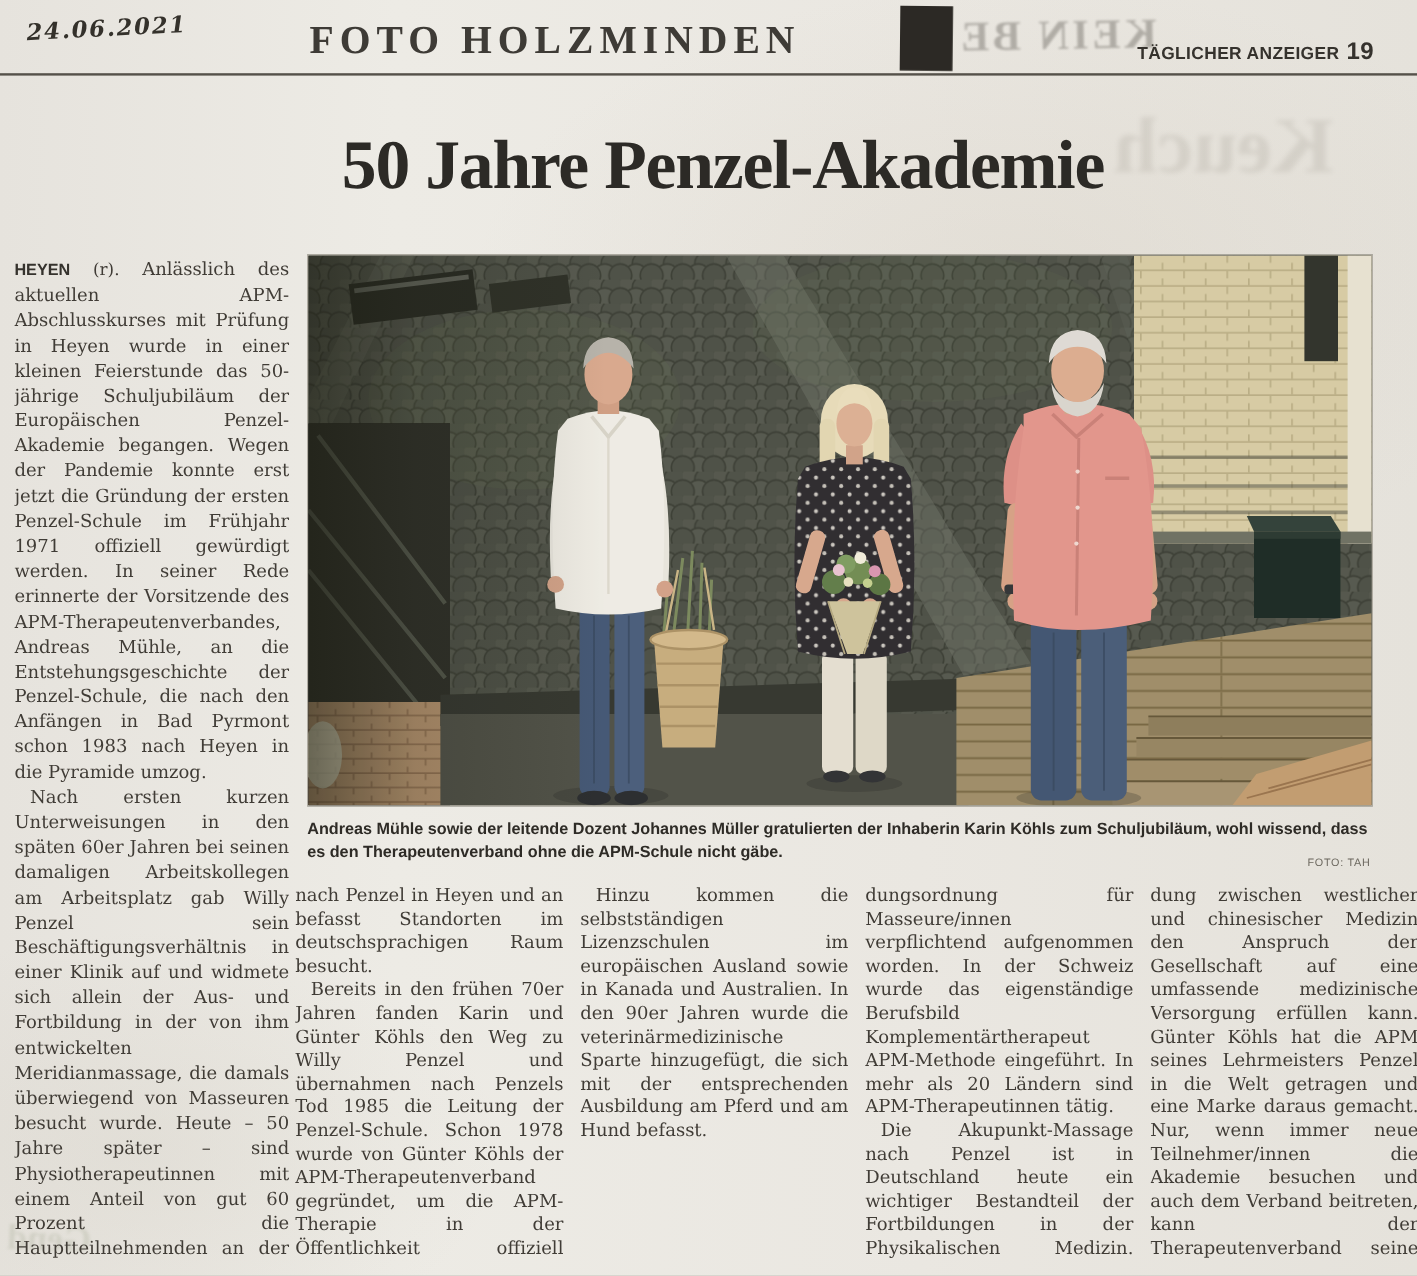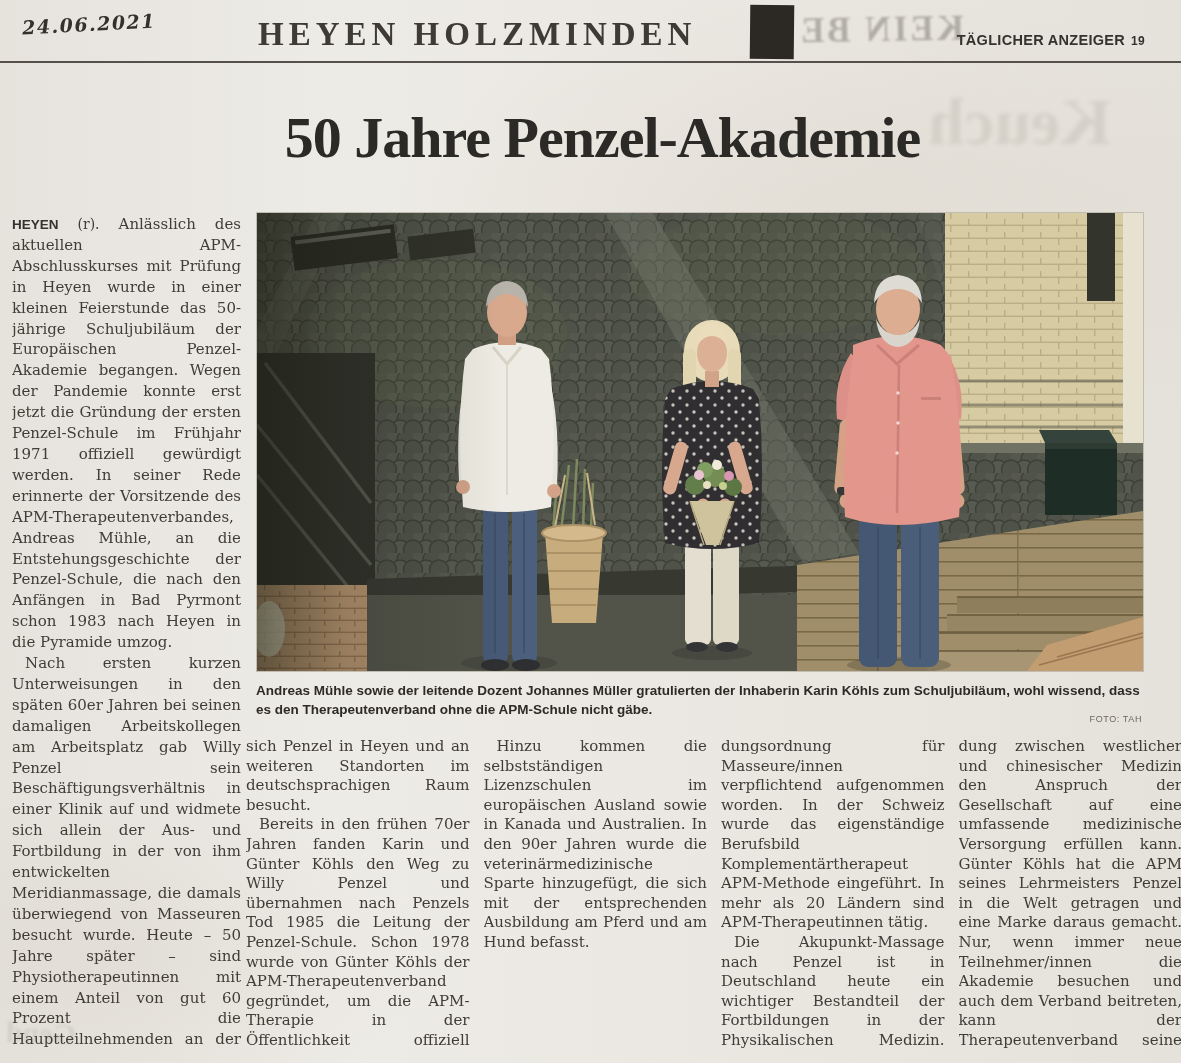--- a/index.html
+++ b/index.html
@@ -18,21 +18,21 @@
     color:#34312b; transform:rotate(-3deg);
   }
   .section-title{
     position:absolute; left:258px; top:16px;
     font:700 33px "Liberation Serif", serif; letter-spacing:5px; color:#3e3b36;
   }
   .masthead-right{
     position:absolute; right:36px; top:32px;
     font:700 14.5px "Liberation Sans", sans-serif; letter-spacing:.3px; color:#35322d;
   }
-  .masthead-right .pagenum{font-size:12px; margin-left:6px;}
+  .masthead-right .pagenum{font-size:20px; margin-left:6px;}
   .rule{position:absolute; left:0; top:61px; width:1181px; height:2px; background:#55514a;}
   
   .ink-bar{
     position:absolute; left:750px; top:5px; width:44px; height:54px;
     background:#211e1a; opacity:.94; transform:rotate(.6deg); filter:blur(.3px);
   }
   .ghost{position:absolute; font-family:"Liberation Serif", serif; font-weight:700; white-space:nowrap;}
   .ghost-top{left:798px; top:10px; font-size:35px; letter-spacing:3px; color:#3d3932;
     opacity:.32; transform:scaleX(-1) rotate(1deg); filter:blur(1.1px);}
   .ghost-right{left:928px; top:84px; font-size:66px; color:#6e675a;
@@ -79,21 +79,21 @@
     position:absolute; right:2px; bottom:3px;
     font:400 9px "Liberation Sans", sans-serif; letter-spacing:.6px; color:#6b675e;
   }
 </style>
 </head>
 <body>
 
 <div class="page">
 
   <div class="hand-date">24.06.2021</div>
-  <div class="section-title">HEYEN HOLZMINDEN</div>
+  <div class="section-title">FOTO HOLZMINDEN</div>
   <div class="masthead-right">
     <span>TÄGLICHER ANZEIGER</span><span class="pagenum">19</span>
   </div>
   <div class="ink-bar"></div>
   <div class="ghost ghost-top">KEIN BE</div>
   <div class="ghost ghost-right">Keuch</div>
   <div class="ghost ghost-bottom">Gend</div>
   <div class="rule"></div>
 
   <h1 class="headline">50 Jahre Penzel-Akademie</h1>
@@ -284,21 +284,21 @@
     </svg>
   </div>
 
   <div class="caption">
     <span>Andreas Mühle sowie der leitende Dozent Johannes Müller gratulierten der Inhaberin Karin Köhls zum Schuljubiläum, wohl wissend, dass es den Therapeutenverband ohne die APM-Schule nicht gäbe.</span>
     <span class="credit">FOTO: TAH</span>
   </div>
 
   <div class="bottom-cols">
     <div class="col">
-      <p class="para">sich Penzel in Heyen und an weiteren Standorten im deutschsprachigen Raum besucht.</p>
+      <p class="para">nach Penzel in Heyen und an befasst Standorten im deutschsprachigen Raum besucht.</p>
       <p class="para indent">Bereits in den frühen 70er Jahren fanden Karin und Günter Köhls den Weg zu Willy Penzel und übernahmen nach Penzels Tod 1985 die Leitung der Penzel-Schule. Schon 1978 wurde von Günter Köhls der APM-Therapeutenverband gegründet, um die APM-Therapie in der Öffentlichkeit offiziell vertreten und sowohl Patienten als auch Therapeuten fachlich gut beraten zu können.</p>
     </div>
     <div class="col">
       <p class="para indent">Hinzu kommen die selbstständigen Lizenzschulen im europäischen Ausland sowie in Kanada und Australien. In den 90er Jahren wurde die veterinärmedizinische Sparte hinzugefügt, die sich mit der entsprechenden Ausbildung am Pferd und am Hund befasst.</p>
 
     </div>
     <div class="col">
       <p class="para">dungsordnung für Masseure/innen verpflichtend aufgenommen worden. In der Schweiz wurde das eigenständige Berufsbild Komplementärtherapeut APM-Methode eingeführt. In mehr als 20 Ländern sind APM-Therapeutinnen tätig.</p>
       <p class="para indent">Die Akupunkt-Massage nach Penzel ist in Deutschland heute ein wichtiger Bestandteil der Fortbildungen in der Physikalischen Medizin. „Willy Penzel“, so Mühle in seiner Ansprache vor den Gästen, „hat die Vorstellung entwickelt, wie eine Verbin-</p>
     </div>

